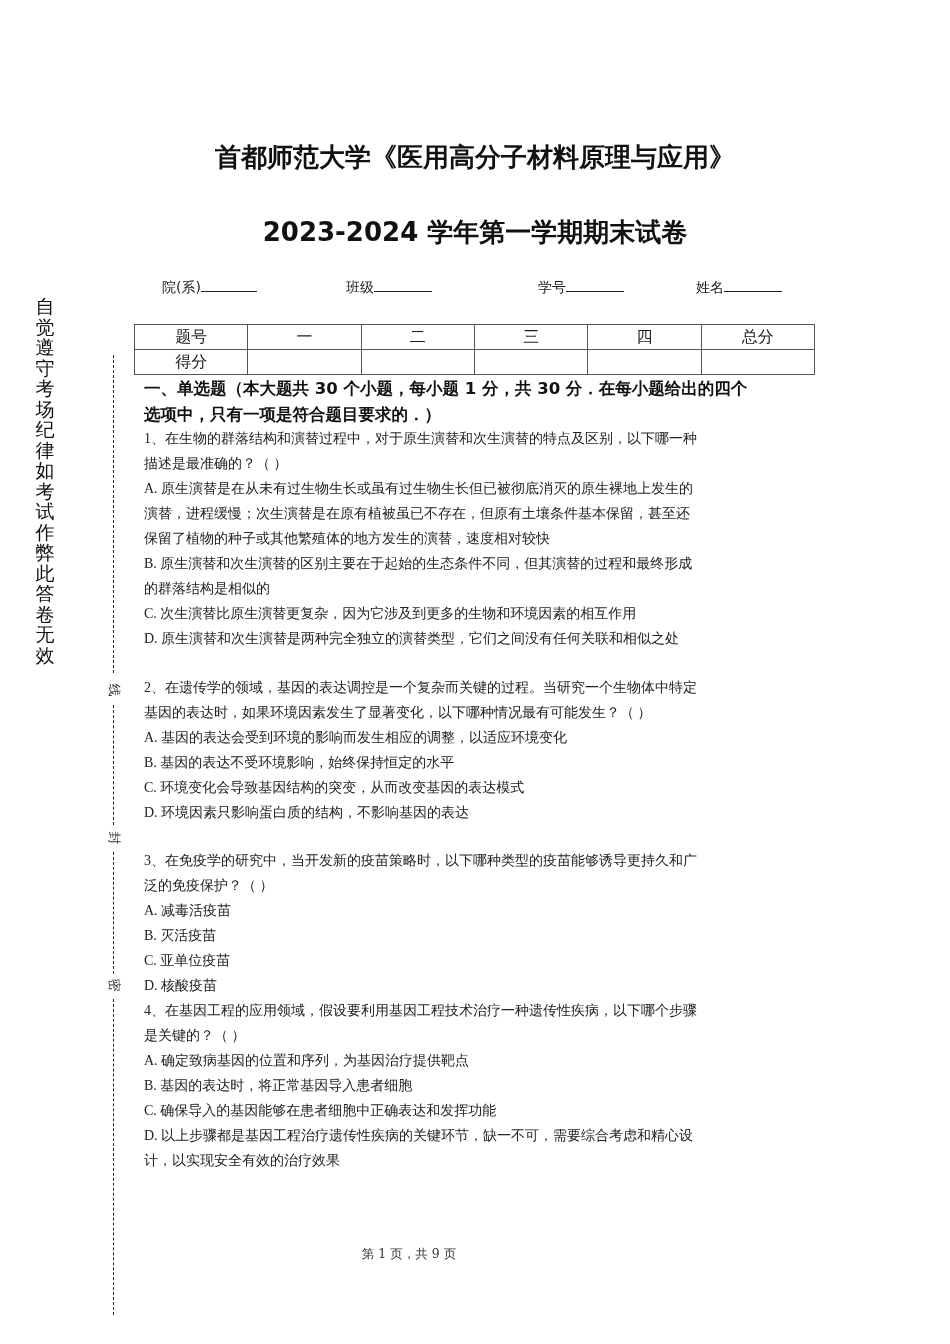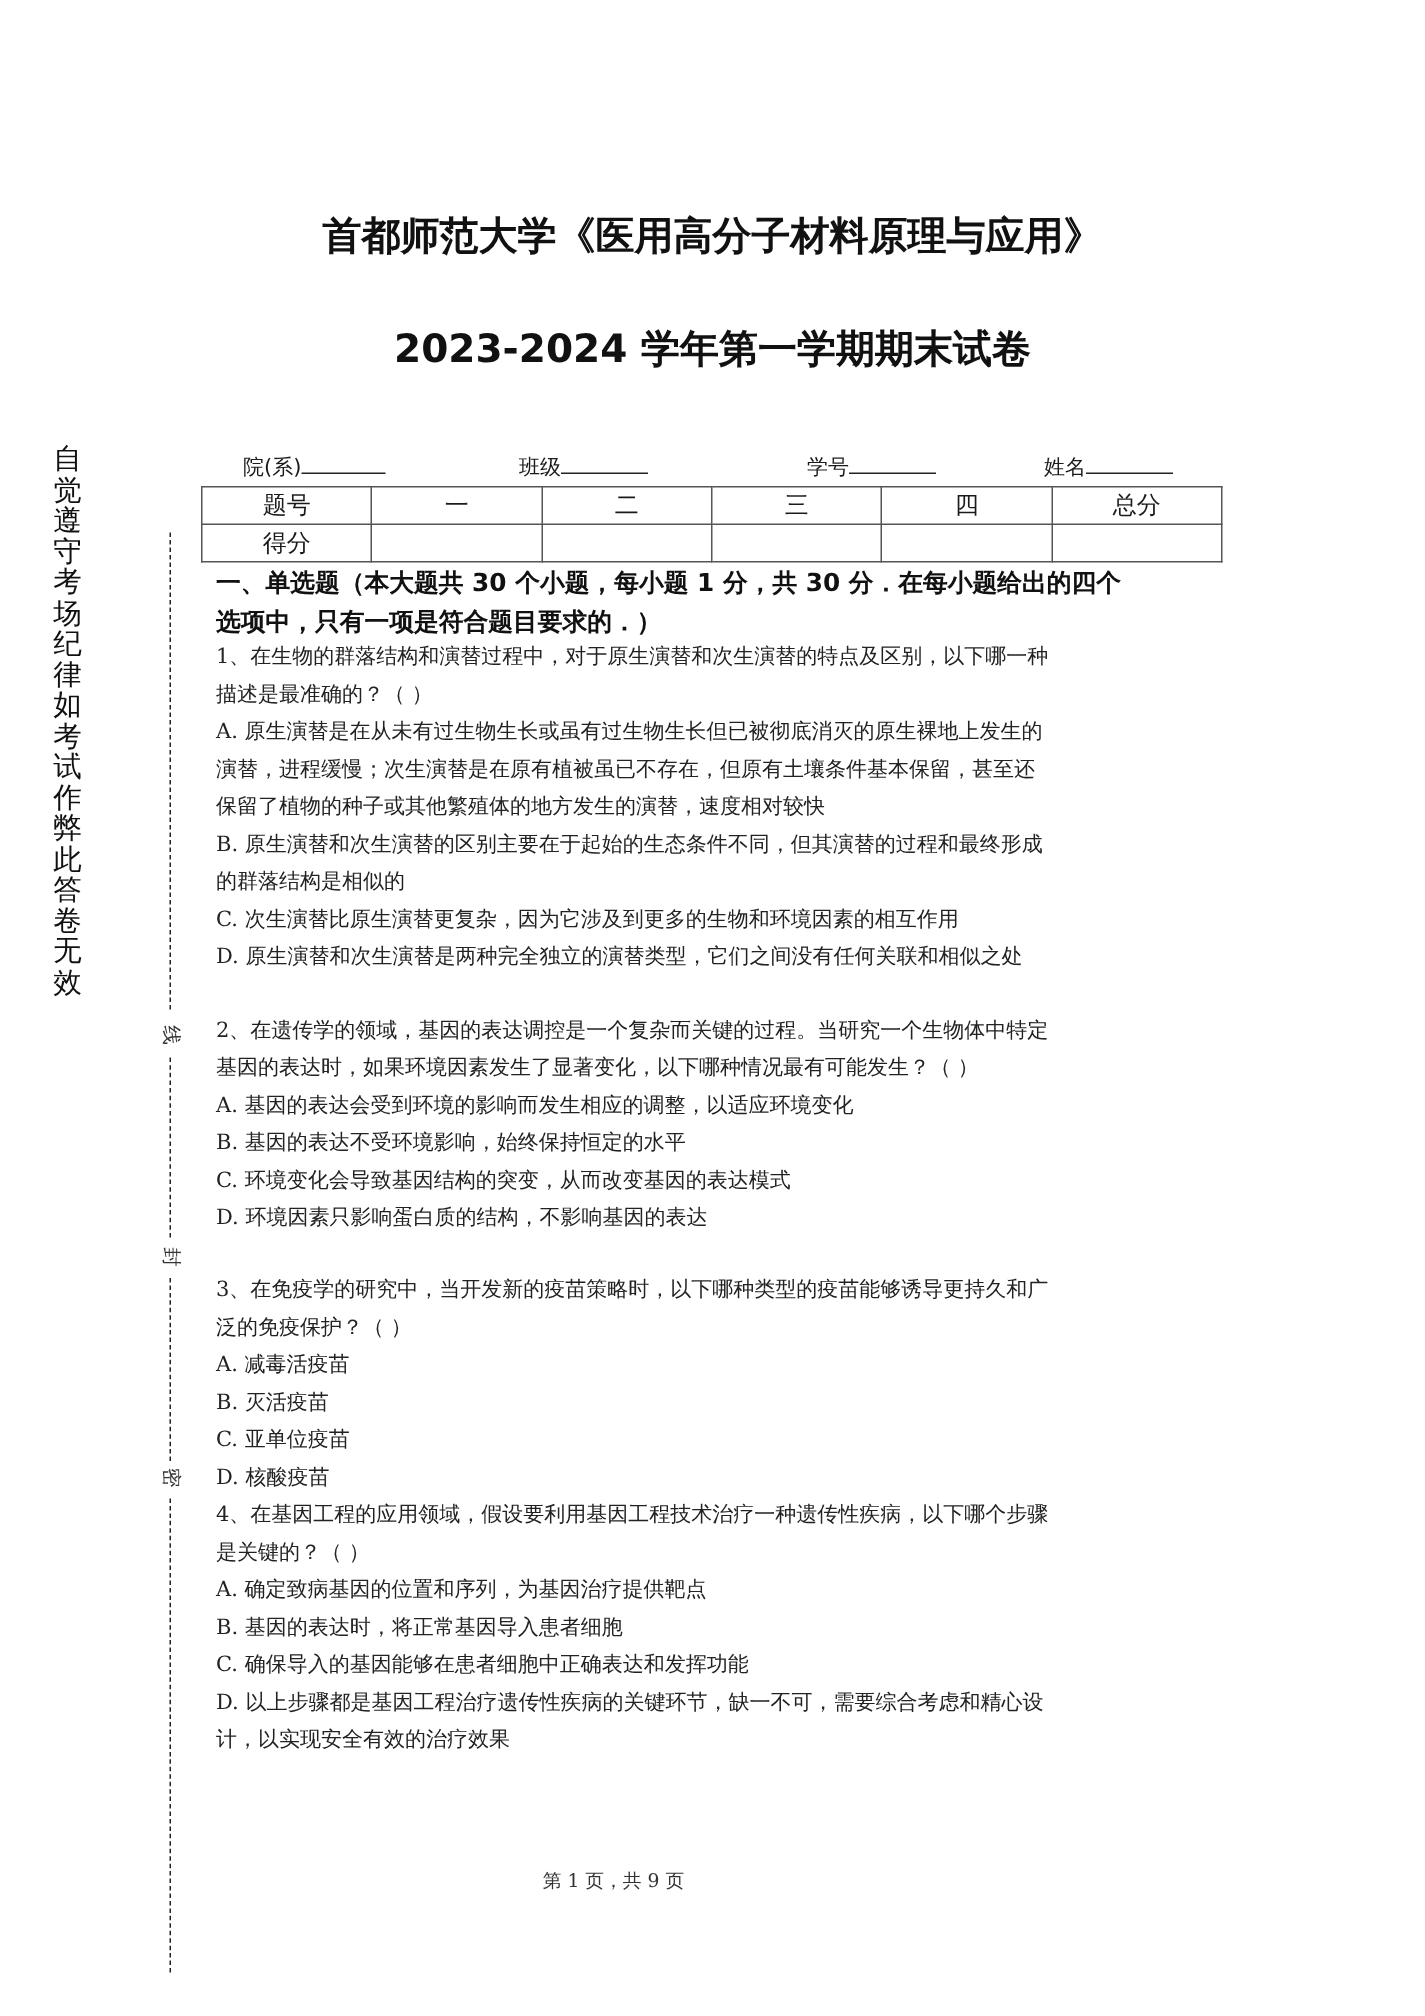--- a/index.html
+++ b/index.html
@@ -5,30 +5,30 @@
   html, body { margin:0; padding:0; background:#ffffff; }
   body { width:950px; height:1344px; position:relative; overflow:hidden;
          font-family:"DejaVu Serif", "Liberation Serif", serif; color:#1a1a1a; }
   .title { position:absolute; left:0; width:950px; text-align:center;
            font-family:"DejaVu Sans", "Liberation Sans", sans-serif; font-weight:bold;
            font-size:26px; color:#111; }
   .title1 { top:140px; }
   .title2 { top:190px;margin-top:25px; }
   .info-row { position:absolute; top:277px; left:160px; width:640px; height:22px;
               font-family:"DejaVu Sans", "Liberation Sans", sans-serif; font-size:14px; }
-  .info-field { position:absolute; top:0; white-space:nowrap;margin-top:24px; }
+  .info-field { position:absolute; top:0; white-space:nowrap; }
   .info-field .blank { display:inline-block; border-bottom:1px solid #222; height:14px; vertical-align:baseline; }
   table.score { position:absolute; top:324px; left:134px; width:681px; border-collapse:collapse;
                 font-family:"DejaVu Sans", "Liberation Sans", sans-serif; font-size:16px; }
   table.score td { border:1px solid #555; height:24px; text-align:center; padding:0; width:113px; }
   .section { position:absolute; left:144px; top:376px; width:670px;
              font-family:"DejaVu Sans", "Liberation Sans", sans-serif; font-weight:bold;
              font-size:16.5px; line-height:26px; color:#111; }
   .q { position:absolute; left:144px; width:672px; font-size:14px; line-height:25px; color:#222; }
-  .q p { margin:0; }
+  .q p { margin:0;font-family:Liberation Serif, serif; }
   .footer { position:absolute; top:1246px; left:0; width:818px; text-align:center;
             font-size:12.5px; color:#333; }
   .side-text { position:absolute; left:33px; top:296px; width:24px;
                font-family:"DejaVu Sans", "Liberation Sans", sans-serif; font-size:19px;
                line-height:20.5px; color:#111; text-align:center; }
   .side-text span { display:block; }
   .dash { position:absolute; left:113px; width:0; border-left:1.5px dashed #222; }
   .bind-label { position:absolute; left:105px; width:18px; font-size:13px; color:#333;
                 transform:rotate(90deg); text-align:center; background:#fff; }
 </style>

